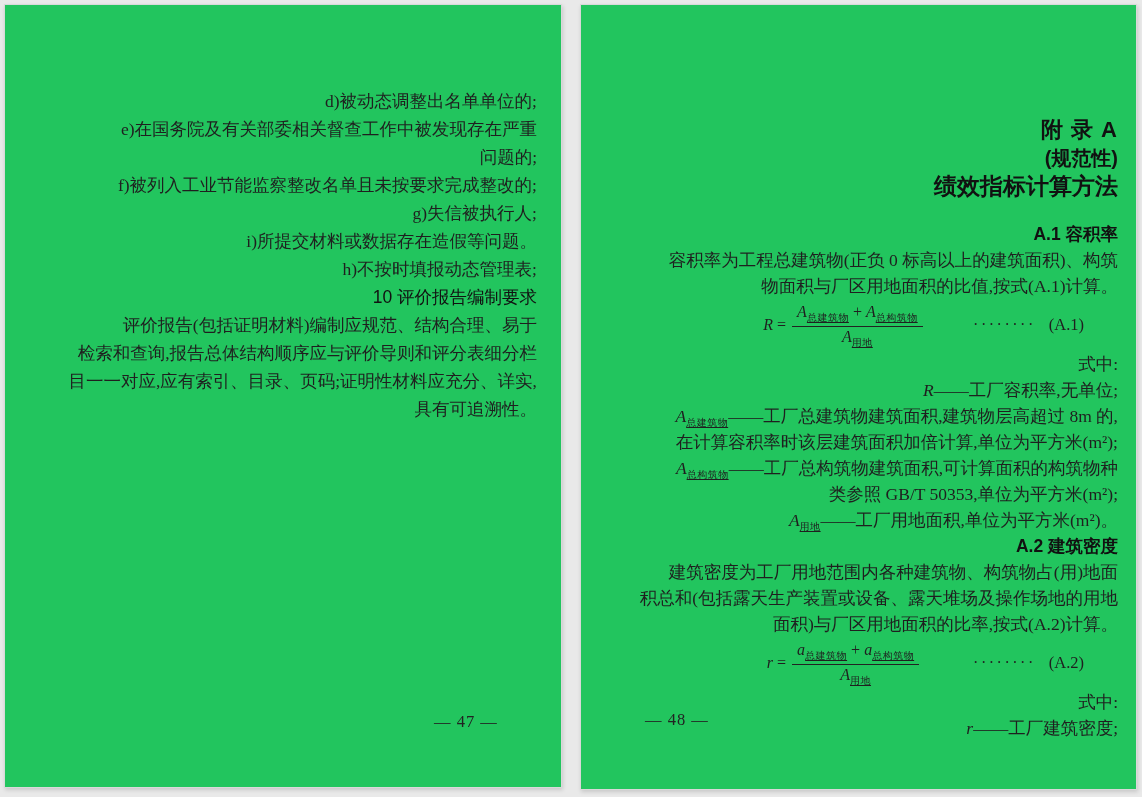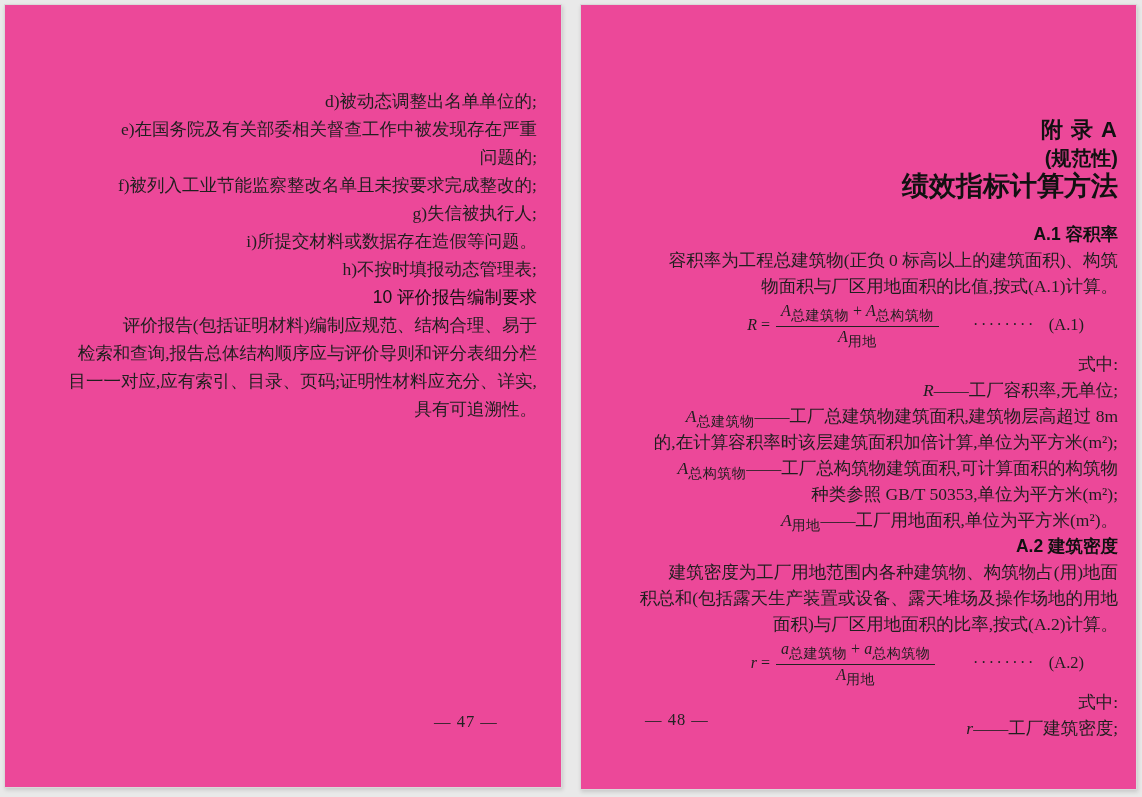--- a/index.html
+++ b/index.html
@@ -6,21 +6,21 @@
   html,body { width:1142px; height:797px; }
   body {
     background:#e9e9e9;
     font-family:"Liberation Serif", serif;
     color:#1f1f1f;
     overflow:hidden;
   }
   .stage { position:relative; width:1142px; height:797px; background:#e9e9e9; }
 
   .page {
-    position:absolute; top:4px; background:#ec4899;
+    position:absolute; top:4px; background:#22c55e;
     border:1px solid #d9d9d9;
     box-shadow:1px 2px 4px rgba(0,0,0,0.14);
   }
   .page-left  { left:4px;   width:558px; height:784px; }
   .page-right { left:580px; width:557px; height:786px; }
 
   .content-l {
     position:absolute; left:58px; top:82px; width:474px;
     font-size:17.5px; line-height:28px; text-align:justify;
   }
@@ -33,39 +33,39 @@
   .indent { text-indent:2.55em; }
 
   .h-bold {
     font-family:"Liberation Sans", sans-serif;
     font-weight:400; color:#111; text-indent:2.3em;
   }
 
   .title-block { text-align:center; font-family:"Liberation Sans", sans-serif; font-weight:700; color:#111; }
   .title-l1 { font-size:22px; line-height:28px; letter-spacing:1px; }
   .title-l2 { font-size:20px; line-height:28px; }
-  .title-l3 { font-size:27px; line-height:28px; }
+  .title-l3 { font-size:23px; line-height:28px; }
 
   .sec-h {
     font-family:"Liberation Sans", sans-serif;
     font-weight:700; color:#111; text-indent:1.35em;
   }
   .sec-h.gap-top { margin-top:21px; }
 
   .formula {
     position:relative; height:46px;
     display:flex; align-items:center; justify-content:center;
     text-indent:0; margin:3px 0 3px;
     font-size:16px; line-height:1;
   }
   .eq { display:inline-flex; align-items:center; transform:translateX(-28px); }
   .var { font-family:"Liberation Serif", serif; font-style:italic; }
   .vsub {
-    font-size:14px; font-style:normal; font-family:"Liberation Serif", serif;
-    vertical-align:-4px; line-height:1; letter-spacing:0.5px;
+    font-size:10px; font-style:normal; font-family:"Liberation Serif", serif;
+    vertical-align:-4px; line-height:1; letter-spacing:0.5px;text-decoration:underline;
   }
   .op { padding:0 4px; }
   .frac { display:inline-flex; flex-direction:column; align-items:center; vertical-align:middle; margin-left:2px; }
   .frac .num { border-bottom:1px solid #222; padding:1px 5px 3px; white-space:nowrap; }
   .frac .den { padding-top:2px; white-space:nowrap; }
   .ftail { position:absolute; right:34px; top:50%; transform:translateY(-50%); white-space:nowrap; }
   .dots { letter-spacing:2.5px; color:#222; }
   .flabel { margin-left:13px; font-size:16.5px; }
 
   .def { text-indent:2.55em; }

